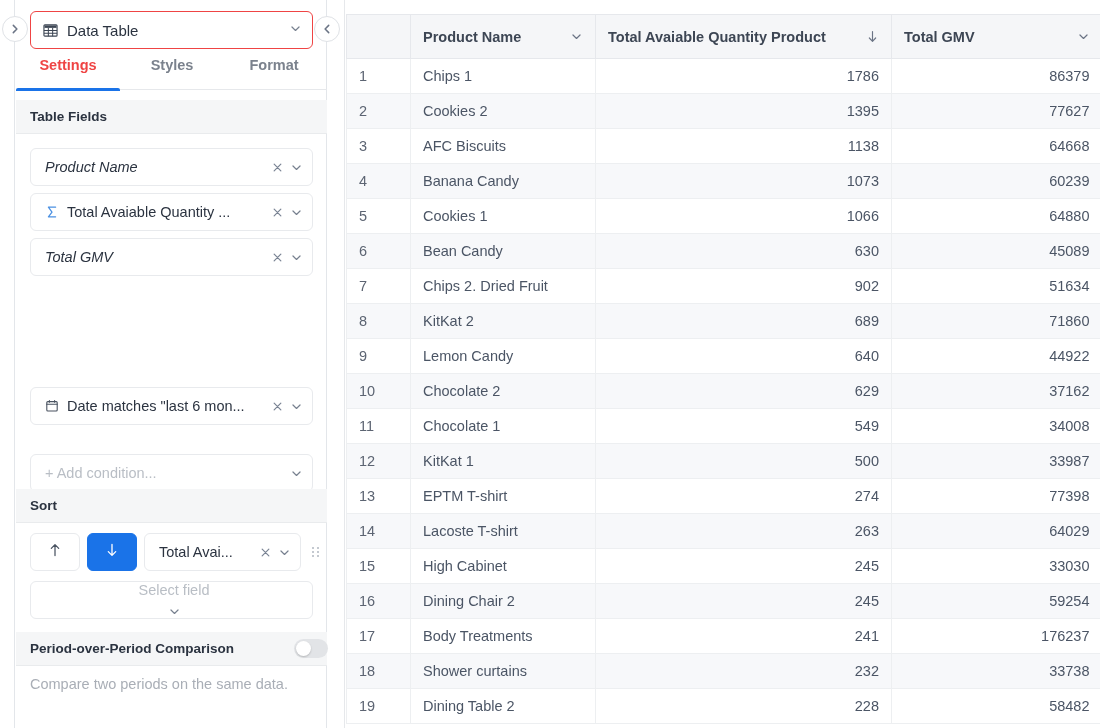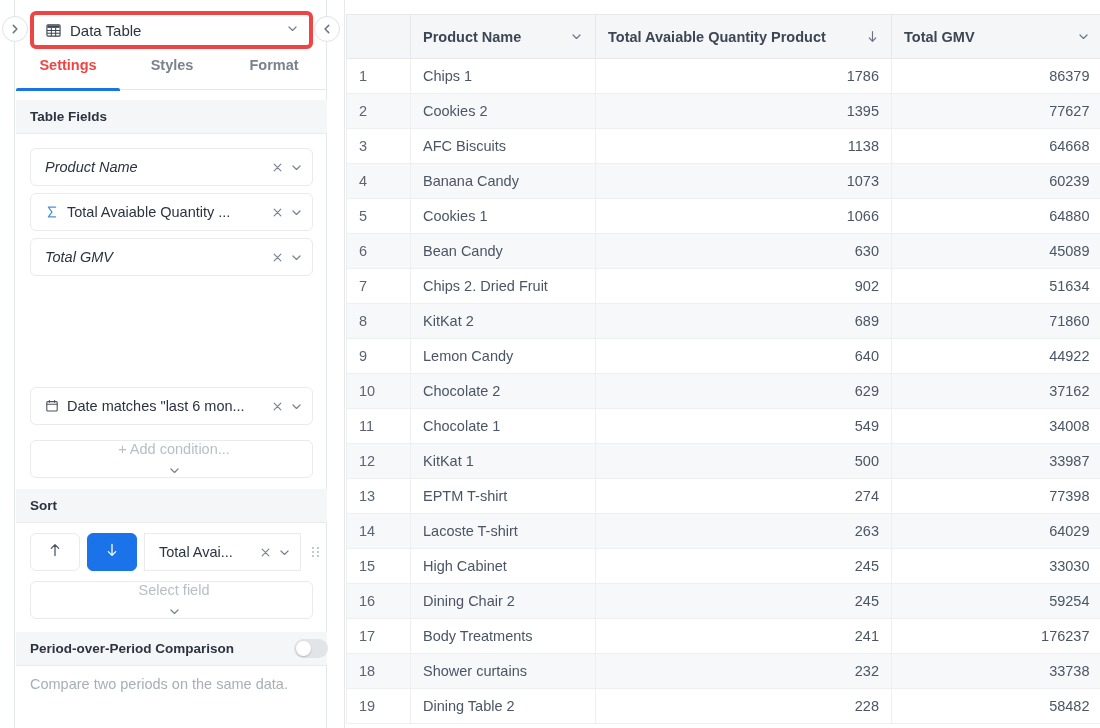--- a/index.html
+++ b/index.html
@@ -35,21 +35,21 @@
     background: #ffffff; border: 1px solid #dfe2e6;
     display: flex; align-items: center; justify-content: center;
     z-index: 20; cursor: pointer;
   }
   .collapse-left { left: 2px; top: 16px; }
   .collapse-right { left: 314px; top: 16px; }
   .chev-svg { display: block; }
 
   .selector {
     position: absolute; left: 30px; top: 11px; width: 283px; height: 38px;
-    border: 4px solid #ef4444; border-radius: 6px; background: #fff;
+    border: 1px solid #ef4444; border-radius: 6px; background: #fff;
     display: flex; align-items: center; padding: 0 10px 0 12px;
     cursor: pointer;
   }
   .selector .grid-icon { margin-right: 9px; display:flex; }
   .selector .sel-label {
     font-size: 15px; color: #2b3340; flex: 1;
   }
 
   .tabs {
     position: absolute; left: 16px; top: 56px; width: 311px; height: 34px;
@@ -96,21 +96,21 @@
 
   
   .sort-row { position: absolute; left: 30px; width: 297px; height: 38px; display: flex; align-items: center; }
   .sbtn {
     width: 50px; height: 38px; border: 1px solid #e8eaed; border-radius: 6px;
     background: #fff; display: flex; align-items: center; justify-content: center;
     cursor: pointer; margin-right: 7px; flex: 0 0 50px;
   }
   .sbtn.on { background: #1a73e8; border-color: #1a73e8; }
   .sortfield {
-    flex: 1; height: 38px; border: 1px solid #e8eaed; border-radius: 0; background: #fff;
+    flex: 1; height: 38px; border: 1px solid #e8eaed; border-radius: 6px; background: #fff;
     display: flex; align-items: center; padding: 0 9px 0 14px; cursor: pointer;
   }
   .sortfield .sf-label { flex: 1; font-size: 14.5px; color: #2b3340; white-space: nowrap; overflow:hidden; }
   .drag-handle { width: 22px; display:flex; align-items:center; justify-content:center; margin-left: 4px; cursor: grab; }
 
   .toggle {
     position: absolute; right: 16px; top: 639px; width: 34px; height: 19px;
     border-radius: 10px; background: #e2e4e7; cursor: pointer;
   }
   .toggle .knob {
@@ -272,21 +272,21 @@
             <path d="M3.4 3.4 L10.6 10.6 M10.6 3.4 L3.4 10.6" stroke="#7a8494" stroke-width="1.3" stroke-linecap="round"></path>
           </svg>
       </span>
       <span class="chip-cv">
         <svg width="13" height="13" viewBox="0 0 14 14">
             <path d="M3.2 5.4 L7 9.1 L10.8 5.4" fill="none" stroke="#77808f" stroke-width="1.3" stroke-linecap="round" stroke-linejoin="round"></path>
           </svg>
       </span>
     </div>
 
-    <div class="chip placeholder" style="top:440px;flex-direction:column;">
+    <div class="chip placeholder" style="top:454px;">
       <span class="chip-label">+ Add condition...</span>
       <span class="chip-cv">
         <svg width="13" height="13" viewBox="0 0 14 14">
             <path d="M3.2 5.4 L7 9.1 L10.8 5.4" fill="none" stroke="#77808f" stroke-width="1.3" stroke-linecap="round" stroke-linejoin="round"></path>
           </svg>
       </span>
     </div>
 
     <div class="sec-head" style="top:489px;">
       <span>Sort</span>

